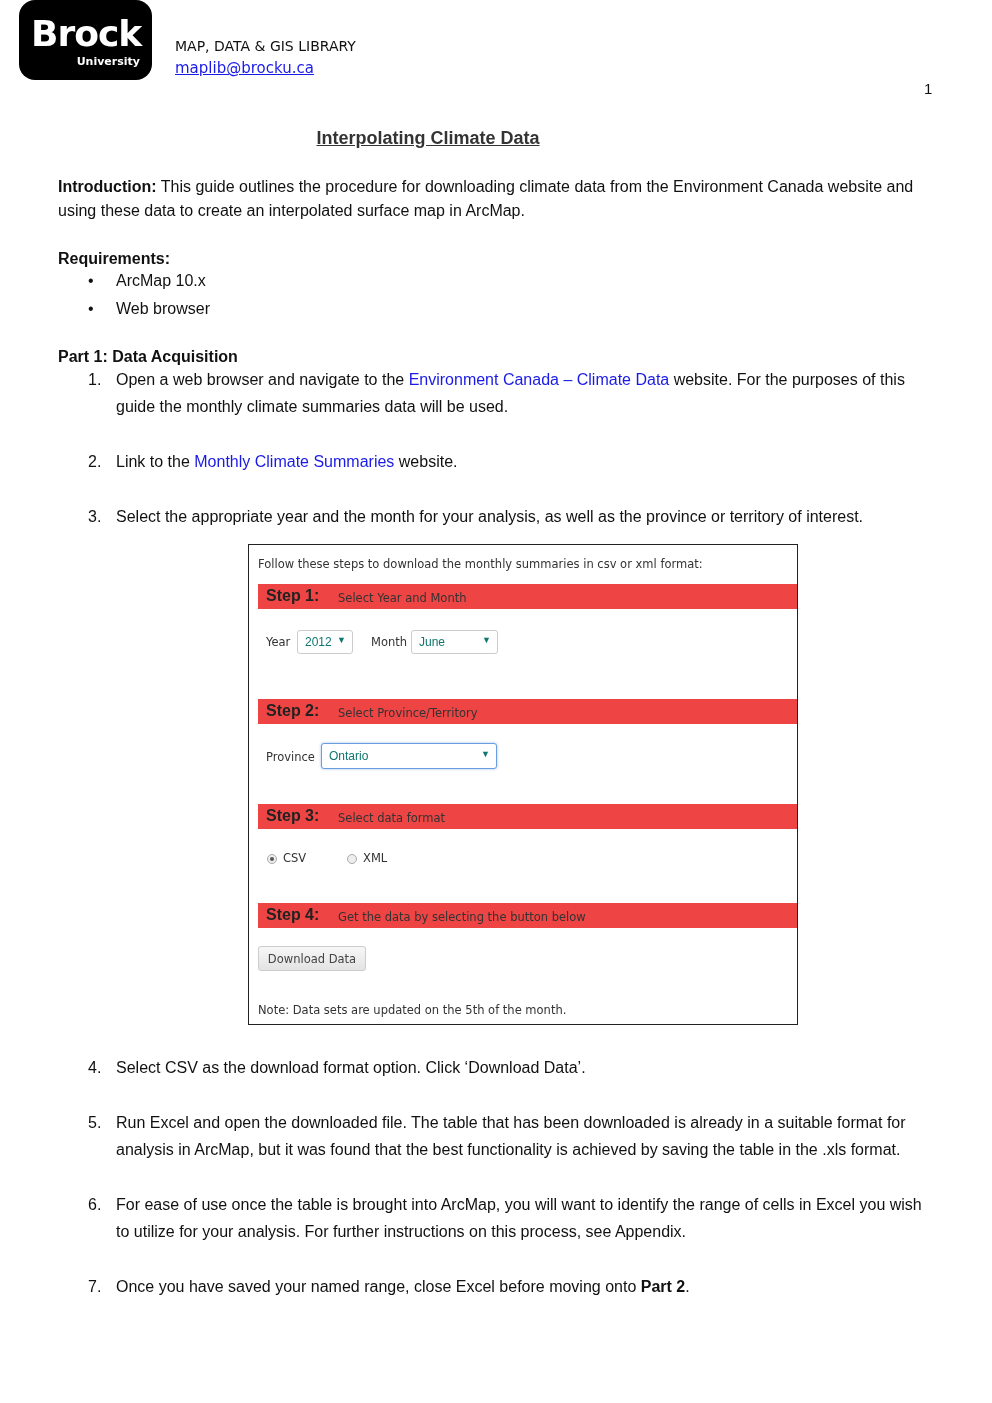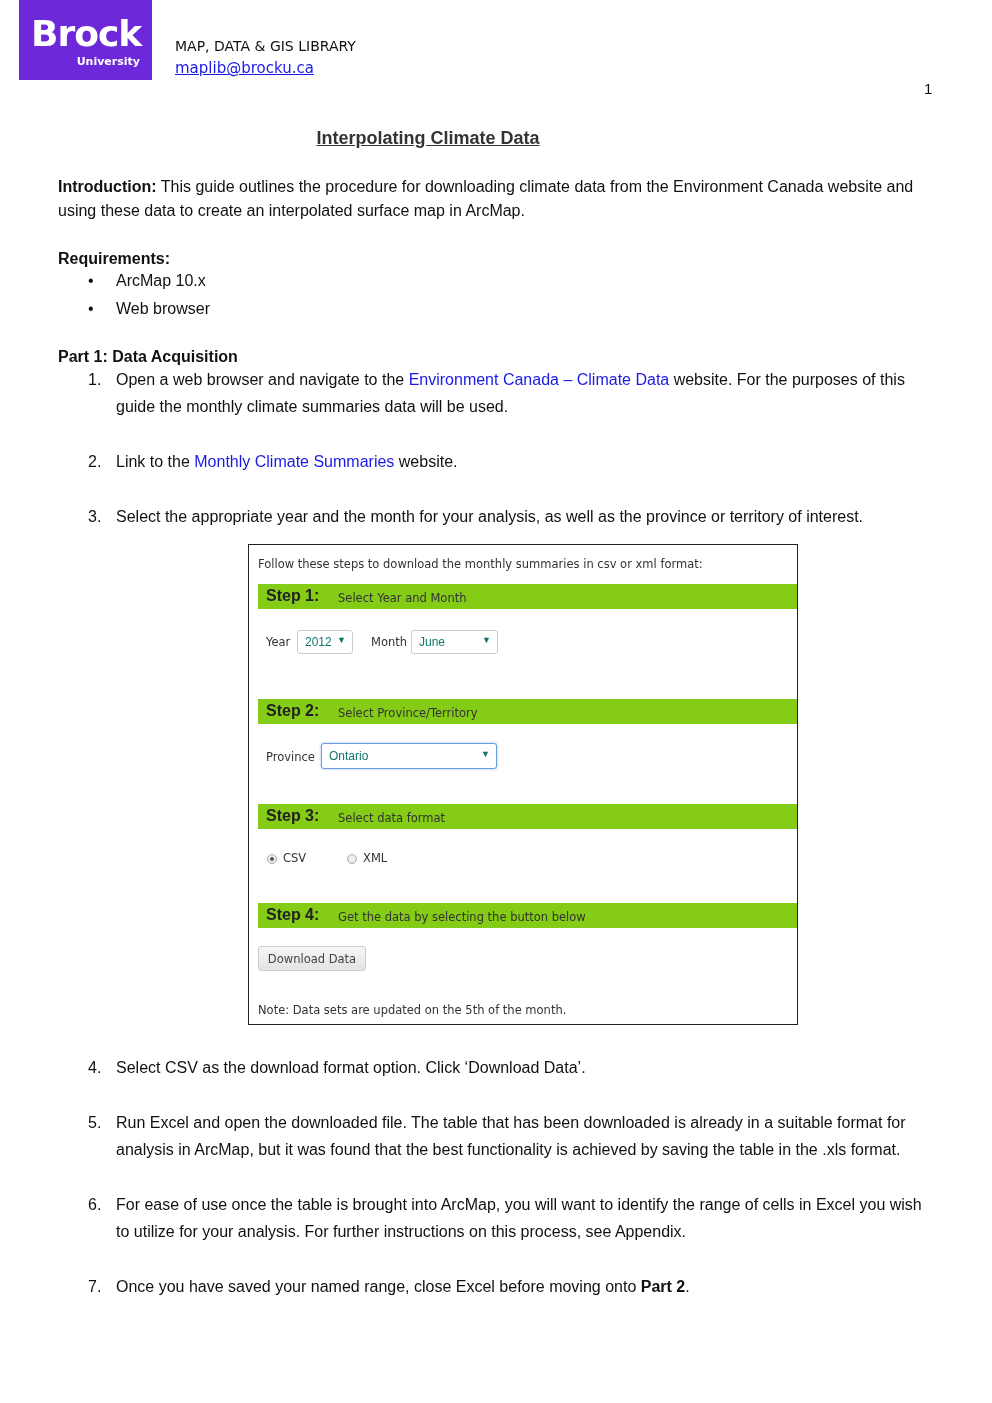--- a/index.html
+++ b/index.html
@@ -1,20 +1,20 @@
 <!DOCTYPE html>
 <html><head>
 <meta charset="utf-8">
 <style>
   html, body { margin:0; padding:0; background:#ffffff; }
   body { width:992px; height:1403px; position:relative; font-family:"Liberation Sans", sans-serif; color:#111; overflow:hidden; }
   .abs { position:absolute; }
 
   
-  .logo { left:19px; top:0; width:133px; height:80px; background:#6d28d9; color:#fff; }
+  .logo { left:19px; top:0; width:133px; height:80px; background:#000000; color:#fff;border-radius:16px; }
   .logo .brand { position:absolute; left:12px; top:14px; font-family:"DejaVu Sans", sans-serif; font-weight:bold; font-size:36px; letter-spacing:-1px; line-height:40px; }
   .logo .sub { position:absolute; right:12px; top:55px; font-family:"DejaVu Sans", sans-serif; font-weight:bold; font-size:11px; }
   .hdr-title { left:175px; top:38px; font-family:"DejaVu Sans", sans-serif; font-size:14px; color:#111; }
   .hdr-email { left:175px; top:59px; font-family:"DejaVu Sans", sans-serif; font-size:15px; color:#1a1ae6; text-decoration:underline; }
   .page-num { left:924px; top:80px; font-size:15px; }
 
   .doc-title { left:0; width:856px; top:128px; text-align:center; font-size:18px; font-weight:bold; color:#333; }
   .doc-title span { text-decoration:underline; }
 
   .para { left:58px; width:870px; font-size:16px; line-height:24px; }
@@ -24,21 +24,21 @@
   .bullet { left:88px; font-size:16px; }
   .bullet .dot { display:inline-block; width:28px; }
 
   .li { left:88px; width:845px; font-size:16px; line-height:27px; }
   .li .num { position:absolute; left:0; top:0; width:28px; }
   .li .txt { margin-left:28px; display:block; }
 
   
   .panel { left:248px; top:544px; width:550px; height:481px; border:1.5px solid #222; background:#fff; font-family:"DejaVu Sans", sans-serif; color:#333; box-sizing:border-box; }
   .panel .intro { position:absolute; left:9px; top:12px; font-size:11.5px; }
-  .stepbar { position:absolute; left:9px; right:0; height:25px; background:#84cc16; }
+  .stepbar { position:absolute; left:9px; right:0; height:25px; background:#ef4444; }
   .stepbar .st { position:absolute; left:8px; top:3px; font-family:"Liberation Sans", sans-serif; font-weight:bold; font-size:16px; color:#222; }
   .stepbar .sd { position:absolute; left:80px; top:7px; font-size:11.5px; color:#333;text-align:center; }
   .flabel { position:absolute; font-size:11.5px; color:#333; }
   .sel { position:absolute; height:24px; border:1px solid #ccc; border-radius:3px; background:#fff; box-sizing:border-box; font-family:"Liberation Sans", sans-serif; font-size:12px; color:#0f766e; }
   .sel .v { position:absolute; left:7px; top:4px; }
   .sel .arr { position:absolute; right:6px; top:4px; font-size:9px; }
   .sel.focus { border:1.5px solid #6a9ee0; box-shadow:0 0 3px #9cc0f0; }
   .radio { position:absolute; width:10px; height:10px; border:1px solid #aaa; border-radius:50%; background:#eee; box-sizing:border-box; }
   .radio.on::after { content:""; position:absolute; left:2px; top:2px; width:4px; height:4px; border-radius:50%; background:#555; }
   .dlbtn { position:absolute; left:9px; top:401px; width:108px; height:25px; border:1px solid #ccc; border-radius:3px; background:linear-gradient(#f7f7f7,#e3e3e3); font-family:"DejaVu Sans", sans-serif; font-size:11.5px; color:#444; box-sizing:border-box; padding:0; }

